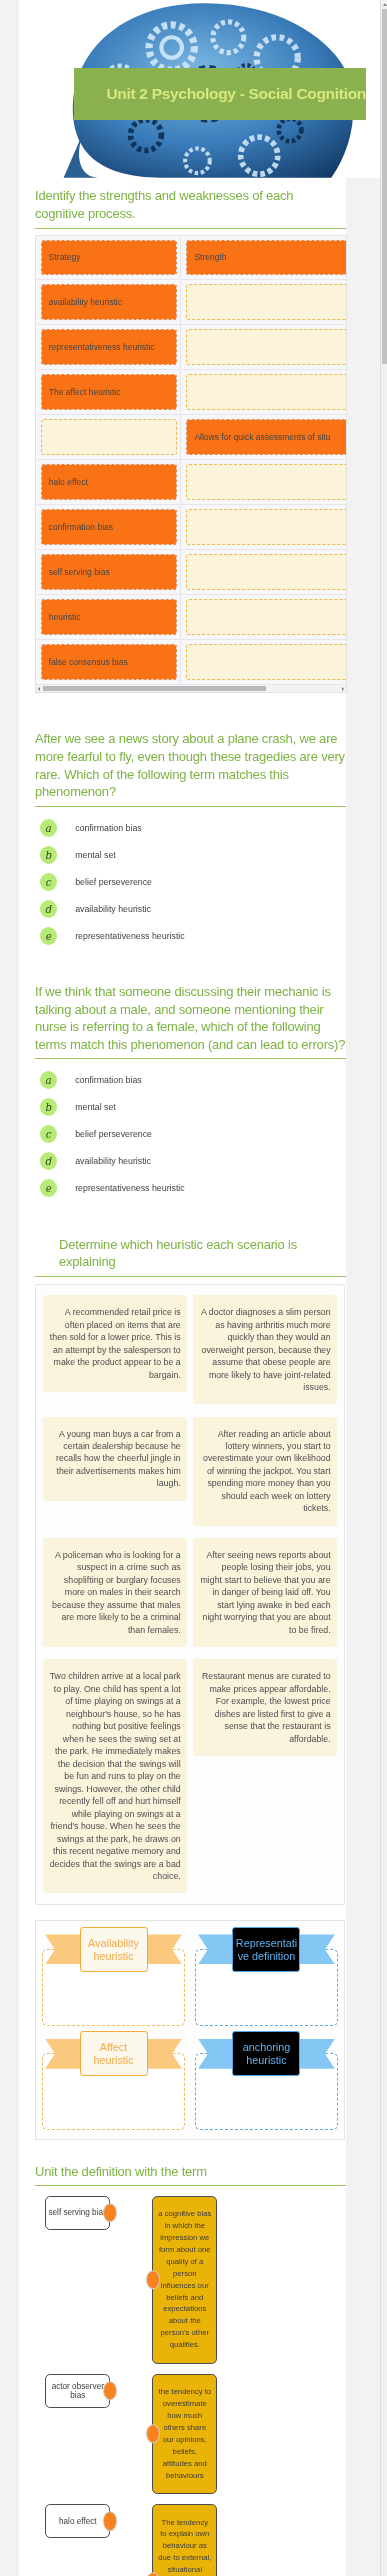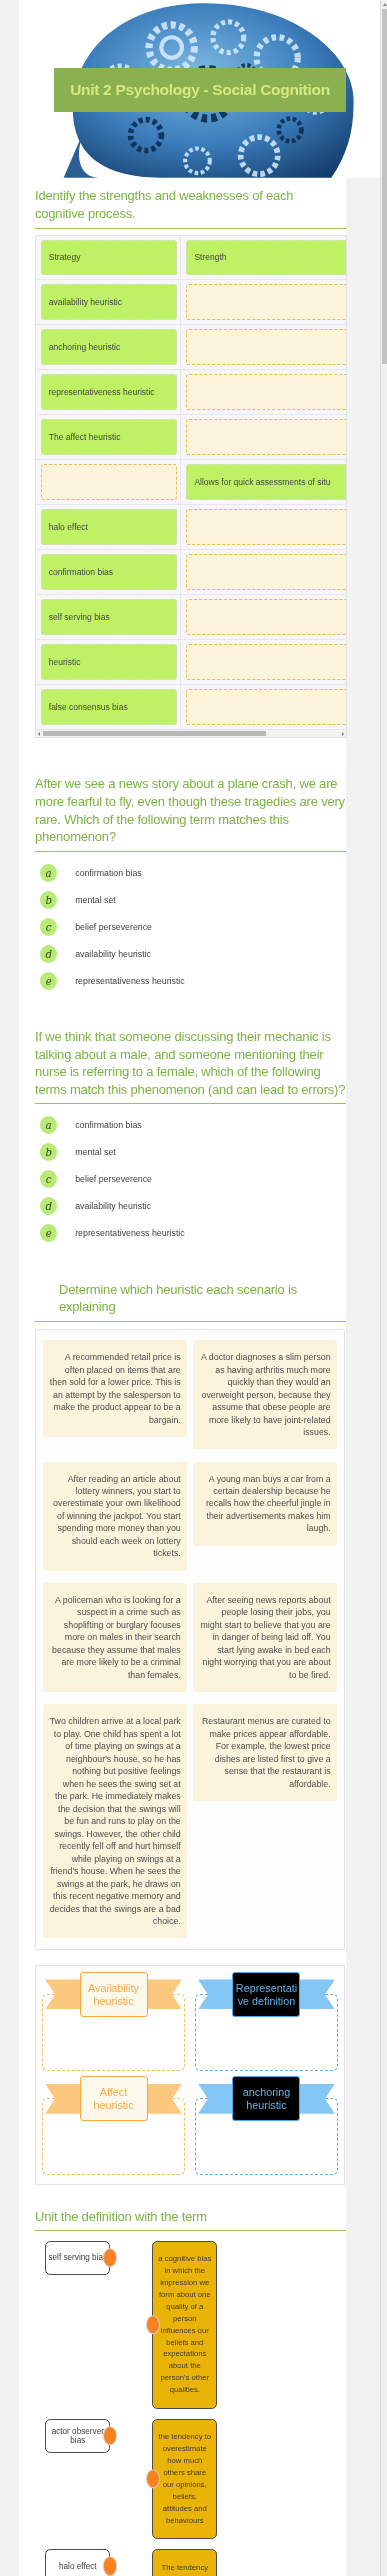--- a/index.html
+++ b/index.html
@@ -6,35 +6,35 @@
   .page{position:relative;width:388px;height:2757px;background:#f2f2f2;overflow:hidden;
         font-family:"Liberation Sans",sans-serif;color:#444;}
   
   .vscroll{position:absolute;right:0;top:0;width:6.7px;height:2757px;background:#f0f0f0;border-left:0.5px solid #dddddd;z-index:50;}
   .vthumb{position:absolute;left:1px;top:8.8px;width:4.6px;height:355px;background:#c2c2c2;}
   .varrow{position:absolute;left:1.5px;width:0;height:0;border-left:2.1px solid transparent;border-right:2.1px solid transparent;}
   .varrow.up{top:2.6px;border-bottom:3.1px solid #8a8a8a;}
   
   .header-strip{position:absolute;left:19px;top:0;width:362px;height:178px;background:#ffffff;}
   .brain{position:absolute;left:24px;top:1px;width:314px;height:177px;}
-  .banner{position:absolute;left:11px;top:67px;width:292px;height:44px;background:#8ab04f;
-          display:flex;align-items:center;justify-content:center;z-index:5;}
+  .banner{position:absolute;left:31px;top:67px;width:292px;height:52px;background:#8ab04f;
+          display:flex;align-items:center;justify-content:flex-end;z-index:5;}
   .banner-text{color:#d6e97e;font-size:15.5px;font-weight:bold;white-space:nowrap;letter-spacing:-0.3px;}
   
   .main{position:absolute;left:19px;top:178px;width:327px;height:2580px;background:#ffffff;}
   .sect{margin-left:16px;width:311px;}
   .green-head{margin:0;padding-top:9.3px;font-size:13px;font-weight:normal;color:#7cb342;letter-spacing:-0.2px;line-height:1.35;}
   .green-rule{border:0;border-top:0.5px solid #9cc25f;margin:5.2px 0 0 0;}
   
   .tcard{margin-top:6.2px;width:310px;border:0.5px solid #e2e2e2;background:#f7f6f9;overflow:hidden;}
   .trow{display:flex;height:44px;border-bottom:0.5px solid #e8e5ee;}
   .trow.head{height:43px;}
   .tl{width:145px;flex:none;padding:4.1px 3.1px 4.1px 4.6px;box-sizing:border-box;border-right:0.5px solid #e8e5ee;}
   .tr{width:185px;flex:none;padding:4.1px 0 4.1px 5.2px;box-sizing:border-box;}
-  .cell{height:100%;box-sizing:border-box;border:1px dashed #d9d9d9;border-radius:3.1px;background:#bef264;
+  .cell{height:100%;box-sizing:border-box;border:1px dashed #d9d9d9;border-radius:3.1px;background:#f97316;
         display:flex;align-items:center;padding:0 7.2px;font-size:8.5px;color:#454545;}
   .cell.yellow{border-color:#e8bb4e;background:#fcf4da;}
   .cell.clip{white-space:nowrap;overflow:hidden;}
   .hscroll{position:relative;height:7.7px;background:#f2f2f2;}
   .hthumb{position:absolute;left:7.2px;top:1px;width:223px;height:5.7px;background:#b9b9b9;}
   .harrow{position:absolute;top:2.1px;width:0;height:0;border-top:2.1px solid transparent;border-bottom:2.1px solid transparent;}
   .harrow.left{left:2.1px;border-right:2.6px solid #777;}
   .harrow.right{right:2.1px;border-left:2.6px solid #777;}
   
   .opts{margin-top:7.2px;}
@@ -137,28 +137,20 @@
         <div class="trow">
           <div class="tl">
               <div class="cell">availability heuristic</div>
             </div>
           <div class="tr">
               <div class="cell yellow"></div>
             </div>
         </div>
         <div class="trow">
           <div class="tl">
-              <div class="cell">anchoring heuristic</div>
-            </div>
-          <div class="tr">
-              <div class="cell yellow"></div>
-            </div>
-        </div>
-        <div class="trow">
-          <div class="tl">
               <div class="cell">representativeness heuristic</div>
             </div>
           <div class="tr">
               <div class="cell yellow"></div>
             </div>
         </div>
         <div class="trow">
           <div class="tl">
               <div class="cell">The affect heuristic</div>
             </div>
@@ -275,22 +267,22 @@
         </div>
       </div>
     </div>
 
     <div class="sect" style="margin-top:34px;">
       <h2 class="green-head" style="padding-top:0;padding-left:24px;">Determine which heuristic each scenario is explaining</h2>
       <hr class="green-rule">
       <div class="scard">
         <div class="scen">A recommended retail price is often placed on items that are then sold for a lower price. This is an attempt by the salesperson to make the product appear to be a bargain.</div>
         <div class="scen">A doctor diagnoses a slim person as having arthritis much more quickly than they would an overweight person, because they assume that obese people are more likely to have joint-related issues.</div>
+        <div class="scen">A young man buys a car from a certain dealership because he recalls how the cheerful jingle in their advertisements makes him laugh.</div>
         <div class="scen">After reading an article about lottery winners, you start to overestimate your own likelihood of winning the jackpot. You start spending more money than you should each week on lottery tickets.</div>
-        <div class="scen">A young man buys a car from a certain dealership because he recalls how the cheerful jingle in their advertisements makes him laugh.</div>
         <div class="scen">A policeman who is looking for a suspect in a crime such as shoplifting or burglary focuses more on males in their search because they assume that males are more likely to be a criminal than females.</div>
         <div class="scen">After seeing news reports about people losing their jobs, you might start to believe that you are in danger of being laid off. You start lying awake in bed each night worrying that you are about to be fired.</div>
         <div class="scen">Two children arrive at a local park to play. One child has spent a lot of time playing on swings at a neighbour's house, so he has nothing but positive feelings when he sees the swing set at the park. He immediately makes the decision that the swings will be fun and runs to play on the swings. However, the other child recently fell off and hurt himself while playing on swings at a friend's house. When he sees the swings at the park, he draws on this recent negative memory and decides that the swings are a bad choice.</div>
         <div class="scen">Restaurant menus are curated to make prices appear affordable. For example, the lowest price dishes are listed first to give a sense that the restaurant is affordable.</div>
       </div>
     </div>
 
     <div class="sect" style="margin-top:15.5px;">
       <div class="cat-card">
         <div class="cat-cell cat-orange">

